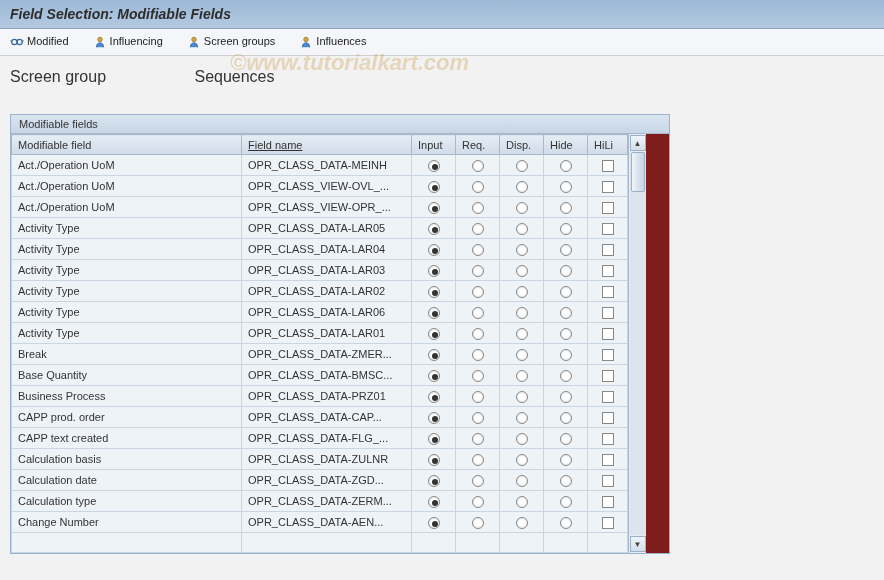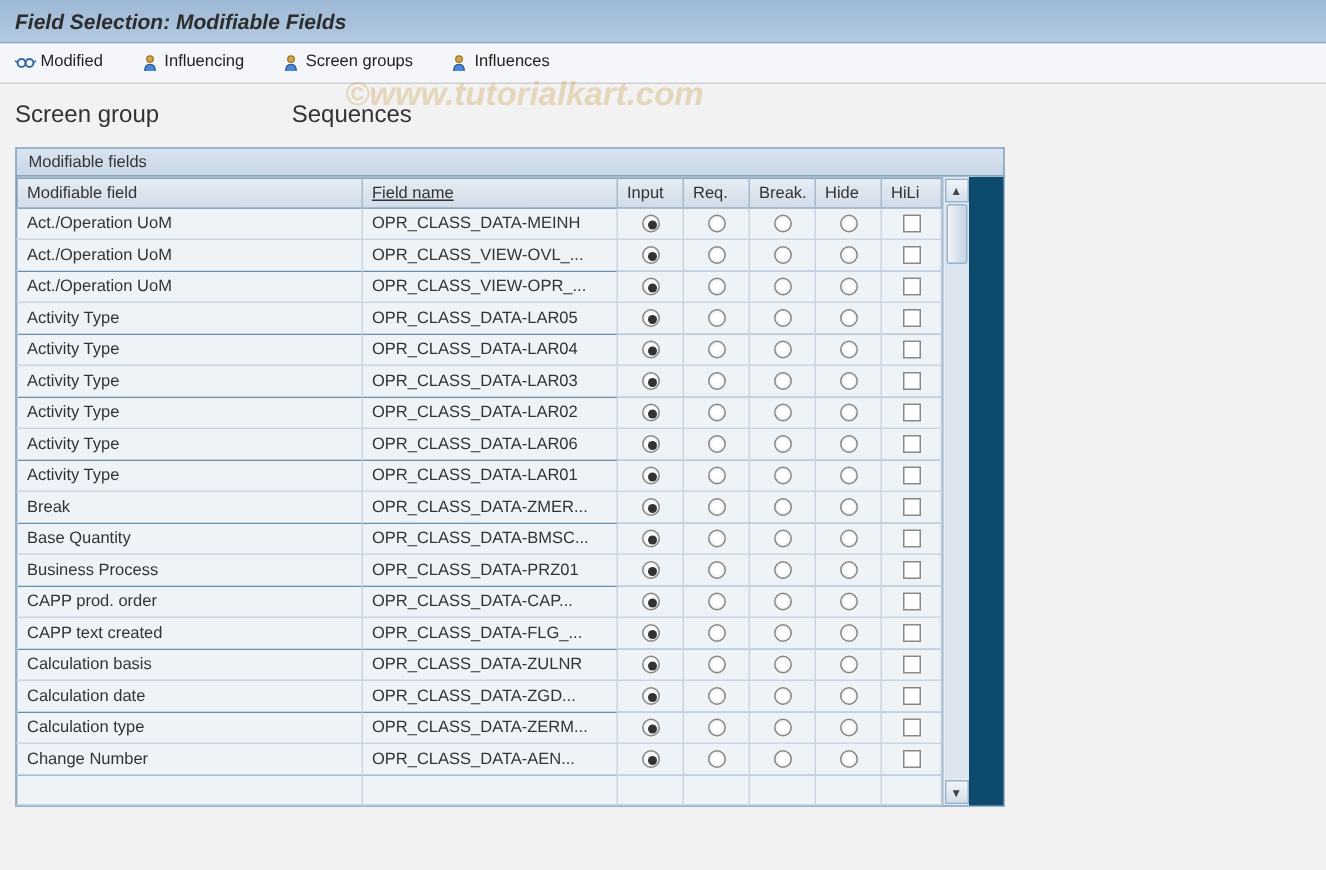--- a/index.html
+++ b/index.html
@@ -49,23 +49,23 @@
     .content-top {
       padding: 12px 10px 8px 10px;
       font-size: 16px;
       color: #333;
     }
     .content-top-label {
       display: inline-block;
       width: 180px;
     }
     .table-wrapper {
-      margin: 4px 10px;
+      margin: 20px 10px;
       border: 1px solid #9bb4cc;
-      background: #0c4a6e;
+      background: #7f1d1d;
       width: 660px;
     }
     .table-title {
       background: linear-gradient(to bottom, #d9e4ef, #c7d6e6);
       padding: 3px 8px;
       font-size: 11px;
       color: #333;
       border-bottom: 1px solid #a6b9cc;
     }
     .table-scroll {
@@ -246,21 +246,21 @@
 <div class="table-wrapper">
   <div class="table-title">Modifiable fields</div>
   <div class="table-scroll">
     <table class="data-table">
       <thead>
         <tr>
           <th class="col-modfield">Modifiable field</th>
           <th class="col-fieldname">Field name</th>
           <th class="col-radio">Input</th>
           <th class="col-radio">Req.</th>
-          <th class="col-radio">Break.</th>
+          <th class="col-radio">Disp.</th>
           <th class="col-radio">Hide</th>
           <th class="col-check">HiLi</th>
         </tr>
       </thead>
       <tbody id="table-body">
       <tr>
             <td class="ellipsis">Act./Operation UoM</td>
             <td class="ellipsis">OPR_CLASS_DATA-MEINH</td>
             <td class="center"><span class="radio-dot selected"></span></td>
             <td class="center"><span class="radio-dot"></span></td>

